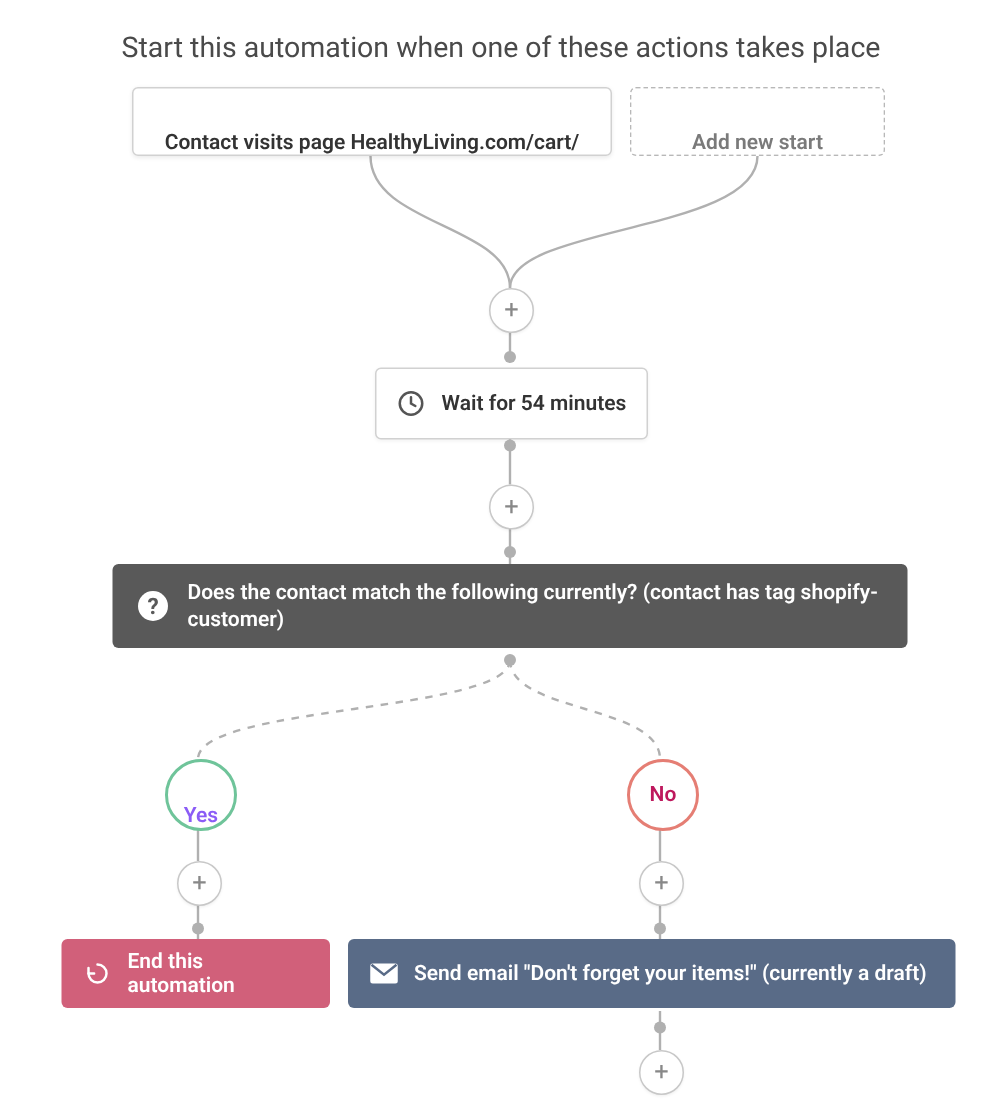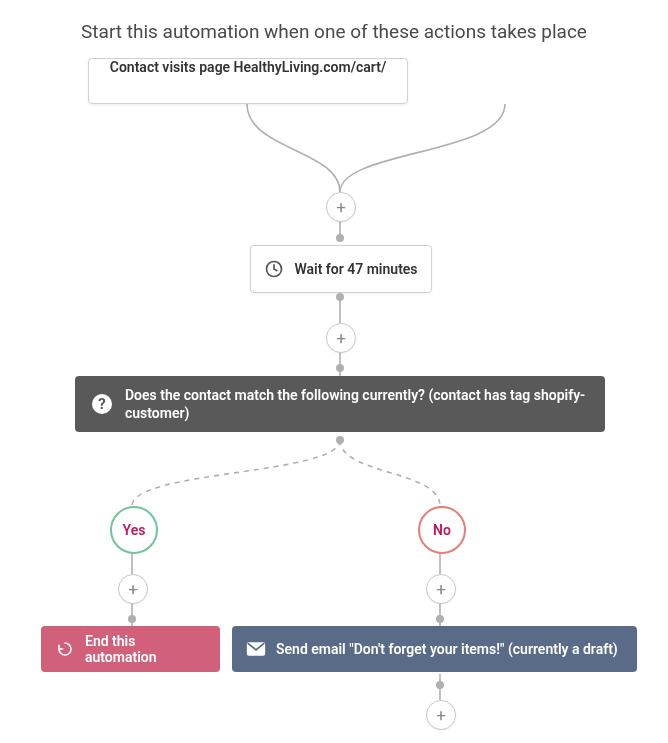--- a/index.html
+++ b/index.html
@@ -1,31 +1,31 @@
 <!DOCTYPE html>
 <html><head>
 <meta charset="utf-8">
 <style>
   html,body{margin:0;padding:0;background:#fff;font-family:-apple-system,BlinkMacSystemFont,"Segoe UI",Roboto,Helvetica,Arial,sans-serif;color:#333;}
   .canvas{position:relative;width:668px;height:743px;overflow:hidden;}
   svg.connectors{position:absolute;left:0;top:0;width:668px;height:743px;pointer-events:none;}
   .title{position:absolute;top:20px;left:0;width:100%;text-align:center;font-size:19px;color:#4a4a4a;}
-  .start-box{position:absolute;top:58px;height:44px;border-radius:4px;display:flex;align-items:flex-start;justify-content:center;font-size:14px;}
+  .start-box{position:absolute;top:58px;height:44px;border-radius:4px;display:flex;align-items:flex-end;justify-content:center;font-size:14px;}
   .start-contact{left:88px;width:318px;border:1px solid #d1d1d1;box-shadow:0 1px 3px rgba(0,0,0,0.08);color:#333;font-weight:600;}
   .start-add{left:420px;width:168px;border:1.5px dashed #b8b8b8;color:#7a7a7a;font-weight:600;}
   .plus-btn{position:absolute;width:28px;height:28px;border-radius:50%;background:#fff;border:1px solid #c8c8c8;display:flex;align-items:center;justify-content:center;color:#888;font-size:17px;font-weight:400;box-shadow:0 1px 2px rgba(0,0,0,0.06);}
   .dot{position:absolute;width:8px;height:8px;border-radius:50%;background:#b0b0b0;}
   .wait-box{position:absolute;left:250px;top:245px;width:180px;height:46px;border:1px solid #d1d1d1;border-radius:4px;background:#fff;box-shadow:0 1px 3px rgba(0,0,0,0.06);display:flex;align-items:center;justify-content:center;gap:10px;color:#333;font-size:14px;font-weight:600;}
   .wait-box svg{width:20px;height:20px;}
   .cond-box{position:absolute;left:75px;top:376px;width:530px;min-height:56px;background:#595959;border-radius:4px;color:#fff;display:flex;align-items:center;padding:10px 16px;box-sizing:border-box;font-size:14px;font-weight:600;}
   .cond-box .qmark{flex:0 0 auto;margin-right:12px;}
   .cond-box .qmark-svg{display:block;}
   .cond-text{line-height:1.3;}
   .yn{position:absolute;width:44px;height:44px;border-radius:50%;background:#fff;border:2px solid;display:flex;align-items:center;justify-content:center;font-size:14px;font-weight:600;}
-  .yes{border-color:#6fc49a;color:#be185d;}
+  .yes{border-color:#6fc49a;color:#8b5cf6;align-items:flex-end;}
   .no{border-color:#e57e74;color:#be185d;}
   .action-box{position:absolute;height:46px;border-radius:4px;display:flex;align-items:center;padding:12px 14px;box-sizing:border-box;color:#fff;font-size:14px;font-weight:600;gap:10px;}
   .action-end{left:41px;top:626px;width:179px;background:#d1607a;justify-content:center;}
   .action-send{left:232px;top:626px;width:405px;background:#596b87;justify-content:flex-start;}
   .action-box svg{width:20px;height:18px;flex:0 0 auto;}
 </style>
 </head>
 <body>
 
 <div class="canvas">
@@ -51,32 +51,35 @@
     <line x1="440" y1="602" x2="440" y2="626" stroke="#b0b0b0" stroke-width="1.6"></line>
 
     <line x1="440" y1="674" x2="440" y2="700" stroke="#b0b0b0" stroke-width="1.6"></line>
   </svg>
 
   <div class="title">Start this automation when one of these actions takes place</div>
 
   <div class="start-box start-contact">
     <span>Contact visits page HealthyLiving.com/cart/</span>
   </div>
+  <div class="start-box start-add">
+    <span>Add new start</span>
+  </div>
 
   <div class="plus-btn" style="left:326px;top:192px">
       <span>+</span>
     </div>
   <div class="dot" style="left:336px;top:234px"></div>
 
   <div class="wait-box">
     <svg viewBox="0 0 24 24">
         <circle cx="12" cy="12" r="9" fill="none" stroke="#555" stroke-width="2"></circle>
         <path d="M12 7 L12 12 L15.5 14" stroke="#555" stroke-width="2" fill="none" stroke-linecap="round"></path>
       </svg>
-    <span>Wait for 47 minutes</span>
+    <span>Wait for 54 minutes</span>
   </div>
   <div class="dot" style="left:336px;top:293px"></div>
 
   <div class="plus-btn" style="left:326px;top:323px">
       <span>+</span>
     </div>
   <div class="dot" style="left:336px;top:364px"></div>
 
   <div class="cond-box">
     <span class="qmark">

